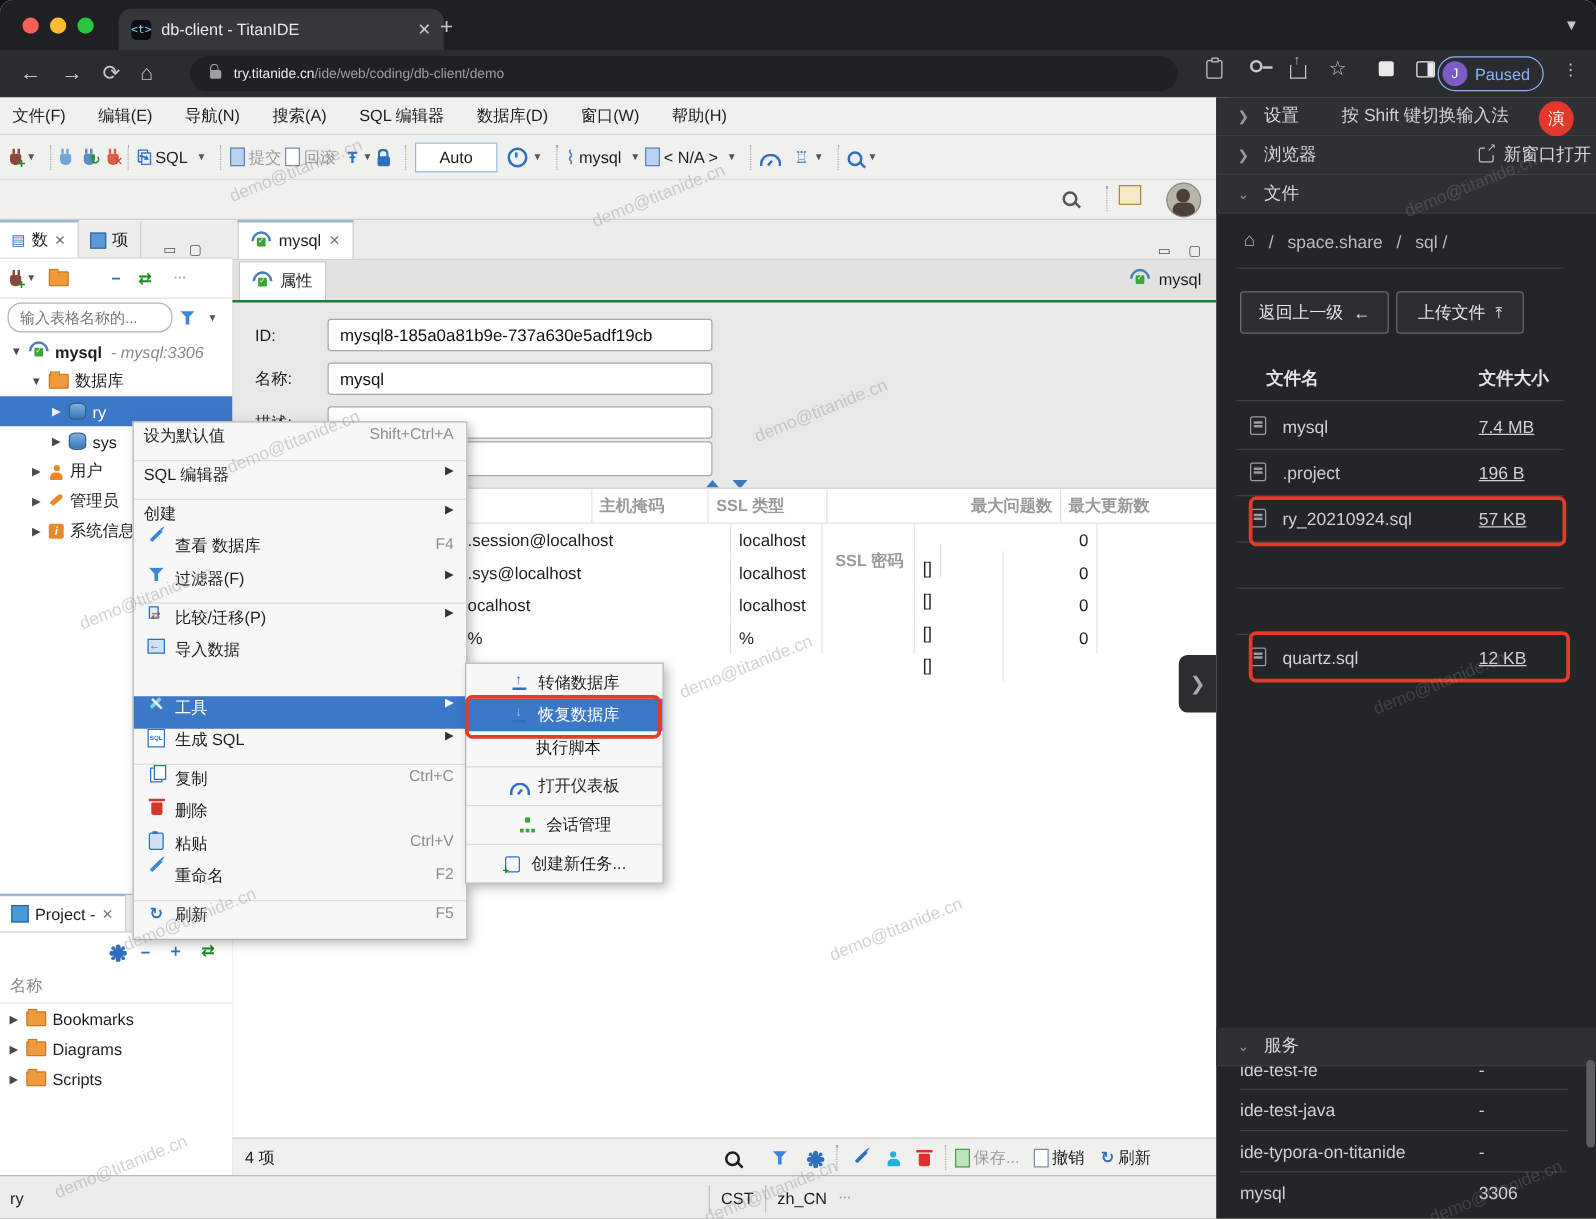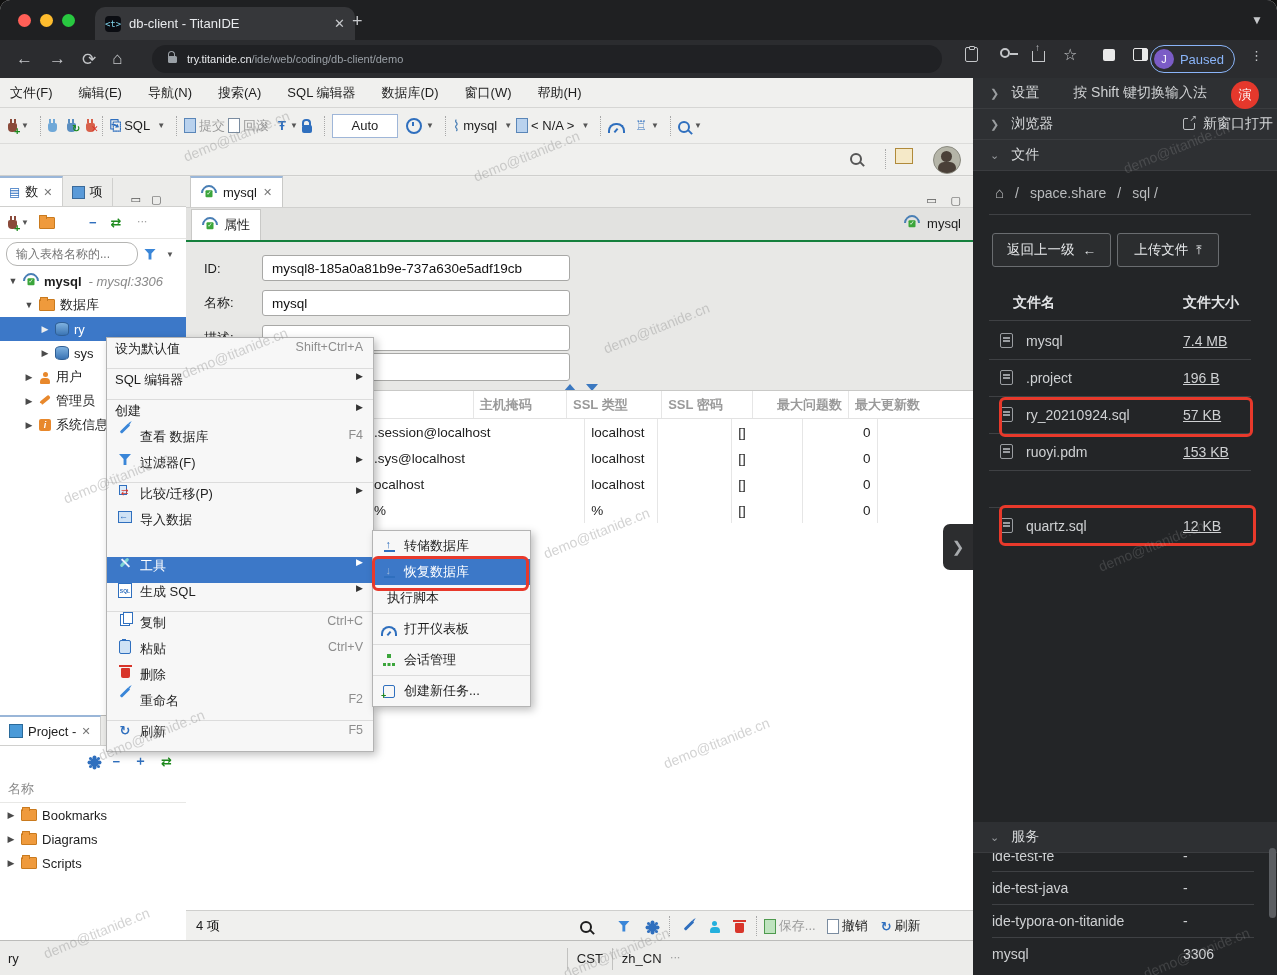--- a/index.html
+++ b/index.html
@@ -138,39 +138,39 @@
   .subtabs{height:32px;background:#e2e2e0;border-bottom:2px solid #15803d;display:flex;align-items:center;position:relative;}
   .subtab{height:30px;background:#fff;border:1px solid #c9c9c7;border-bottom:none;display:flex;align-items:center;gap:6px;padding:0 10px;margin-left:5px;font-size:13px;}
   .ctxdb{position:absolute;right:12px;top:7px;display:flex;align-items:center;gap:7px;}
   .frm{position:absolute;display:flex;align-items:center;}
   .fld{height:24px;background:#fff;border:1px solid #a8a8a6;border-radius:3px;font-size:13.5px;padding:0 9px;font-family:inherit;color:#111;}
   .sash{position:absolute;left:0;top:207px;width:787px;height:4px;}
   .grid{position:absolute;left:0;top:213px;width:787px;height:524px;background:#fff;border-top:1px solid #c9c9c7;}
   .ghead{height:27px;display:flex;color:#9a9a9a;font-weight:bold;font-size:13px;border-bottom:1px solid #e2e2e2;}
   .grow{height:26px;display:flex;font-size:13.5px;align-items:center;}
   .gc{display:flex;align-items:center;padding:0 6px;height:100%;border-right:1px solid #e6e6e6;overflow:hidden;white-space:nowrap;}
-  .gc1{width:294px;}.gc2{width:86px;}.gc3{width:88px;}.gc4{width:83px;}.gc5{width:89px;justify-content:flex-end;}.gc6{width:120px;border-right:none;}
+  .gc1{width:294px;}.gc2{width:86px;}.gc3{width:88px;}.gc4{width:83px;margin-top:44px;}.gc5{width:89px;justify-content:flex-end;}.gc6{width:120px;border-right:none;}
   .ghead .gc5{justify-content:flex-end;}
   .ebar{position:absolute;left:0;top:733px;width:787px;height:30px;background:#f0f0ee;border-top:1px solid #cfcfcd;display:flex;align-items:center;}
 
   .statusbar{position:absolute;left:0;top:940px;width:973px;height:35px;background:#ececea;border-top:1px solid #bcbcba;display:flex;align-items:center;}
   .ssep{border-left:1px solid #c2c2c0;height:22px;margin:0 9px;}
 
   
   .cmenu{position:absolute;left:106px;top:337px;width:266px;background:#f7f7f7;border:1px solid #b4b4b4;box-shadow:3px 3px 8px rgba(0,0,0,.25);z-index:50;padding:2px 0;}
   .cmi{height:26px;display:flex;align-items:flex-start;padding:0 10px 0 8px;font-size:13px;color:#1e1e1e;}
   .cmi .ic{width:20px;display:flex;justify-content:center;margin-right:5px;}
   .cmi .lbl{flex:0 0 auto;}
   .cmi .sc{margin-left:auto;color:#8d8d8d;font-size:12.5px;}
   .cmi .sub{margin-left:auto;font-size:9px;color:#333;}
   .cmi.sel{background:#3c78c8;color:#fff;margin-top:20px;}
   .cmi.sel .sub{color:#fff;}
   .cmsep{border-top:1px solid #dcdcdc;margin:2px 0;}
   .smenu{position:absolute;left:372px;top:530px;width:157px;background:#f7f7f7;border:1px solid #b4b4b4;box-shadow:3px 3px 8px rgba(0,0,0,.25);z-index:51;padding:2px 0;}
-  .smi{height:26px;display:flex;align-items:center;padding:0 8px;font-size:13px;gap:7px;}
+  .smi{height:26px;display:flex;align-items:center;padding:0 8px;font-size:13px;gap:7px;justify-content:center;}
   .smi.sel{background:#3c78c8;color:#fff;}
   .smi .ic{width:16px;display:flex;justify-content:center;}
 
   
   .sidebar{position:absolute;left:973px;top:78px;width:304px;height:897px;background:#232527;color:#d6d8da;font-size:14px;}
   .srow{position:absolute;left:0;width:304px;height:31px;background:#2e3033;border-bottom:1px solid #3a3c3f;display:flex;align-items:center;padding-left:17px;box-sizing:border-box;gap:12px;}
   .schev{color:#9a9da0;font-size:11px;}
   .badge{position:absolute;width:28px;height:28px;border-radius:50%;background:#e5382c;color:#fff;display:flex;align-items:center;justify-content:center;font-size:13px;}
   .sbtn{position:absolute;height:32px;border:1px solid #6a6d70;border-radius:3px;background:#2b2d2f;color:#e6e8ea;display:flex;align-items:center;justify-content:center;gap:8px;font-size:13.5px;}
   .fdiv{position:absolute;left:16px;width:262px;border-top:1px solid #3f4144;}
@@ -564,30 +564,30 @@
     <div class="cmsep"></div>
     <div class="cmi">
       <span class="ic">
           <span class="i copyic"></span>
         </span>
       <span class="lbl">复制</span>
         <span class="sc">Ctrl+C</span>
     </div>
     <div class="cmi">
       <span class="ic">
+          <span class="i trash"></span>
+        </span>
+      <span class="lbl">删除</span>
+    </div>
+    <div class="cmi">
+      <span class="ic">
           <span class="i pastei"></span>
         </span>
       <span class="lbl">粘贴</span>
         <span class="sc">Ctrl+V</span>
-    </div>
-    <div class="cmi">
-      <span class="ic">
-          <span class="i trash"></span>
-        </span>
-      <span class="lbl">删除</span>
     </div>
     <div class="cmi">
       <span class="ic">
           <span class="i pencil" style="color:#3a86d8"></span>
         </span>
       <span class="lbl">重命名</span>
         <span class="sc">F2</span>
     </div>
     <div class="cmsep"></div>
     <div class="cmi">
@@ -691,25 +691,20 @@
       <span>.project</span>
         <span class="fsize">196 B</span>
     </div>
     <div class="fdiv" style="top:318px"></div>
     <div class="frow" style="top:318px">
       <span class="i docfile"></span>
       <span>ry_20210924.sql</span>
         <span class="fsize">57 KB</span>
     </div>
     <div class="fdiv" style="top:355px"></div>
-    <div class="frow" style="top:355px">
-      <span class="i docfile"></span>
-      <span>ruoyi.pdm</span>
-        <span class="fsize">153 KB</span>
-    </div>
     <div class="fdiv" style="top:392px"></div>
     <div class="fdiv" style="top:429px"></div>
     <div class="frow" style="top:429px">
       <span class="i docfile"></span>
       <span>quartz.sql</span>
         <span class="fsize">12 KB</span>
     </div>
 
     <div class="srow" style="top:744px">
       <span class="schev">⌄</span>

